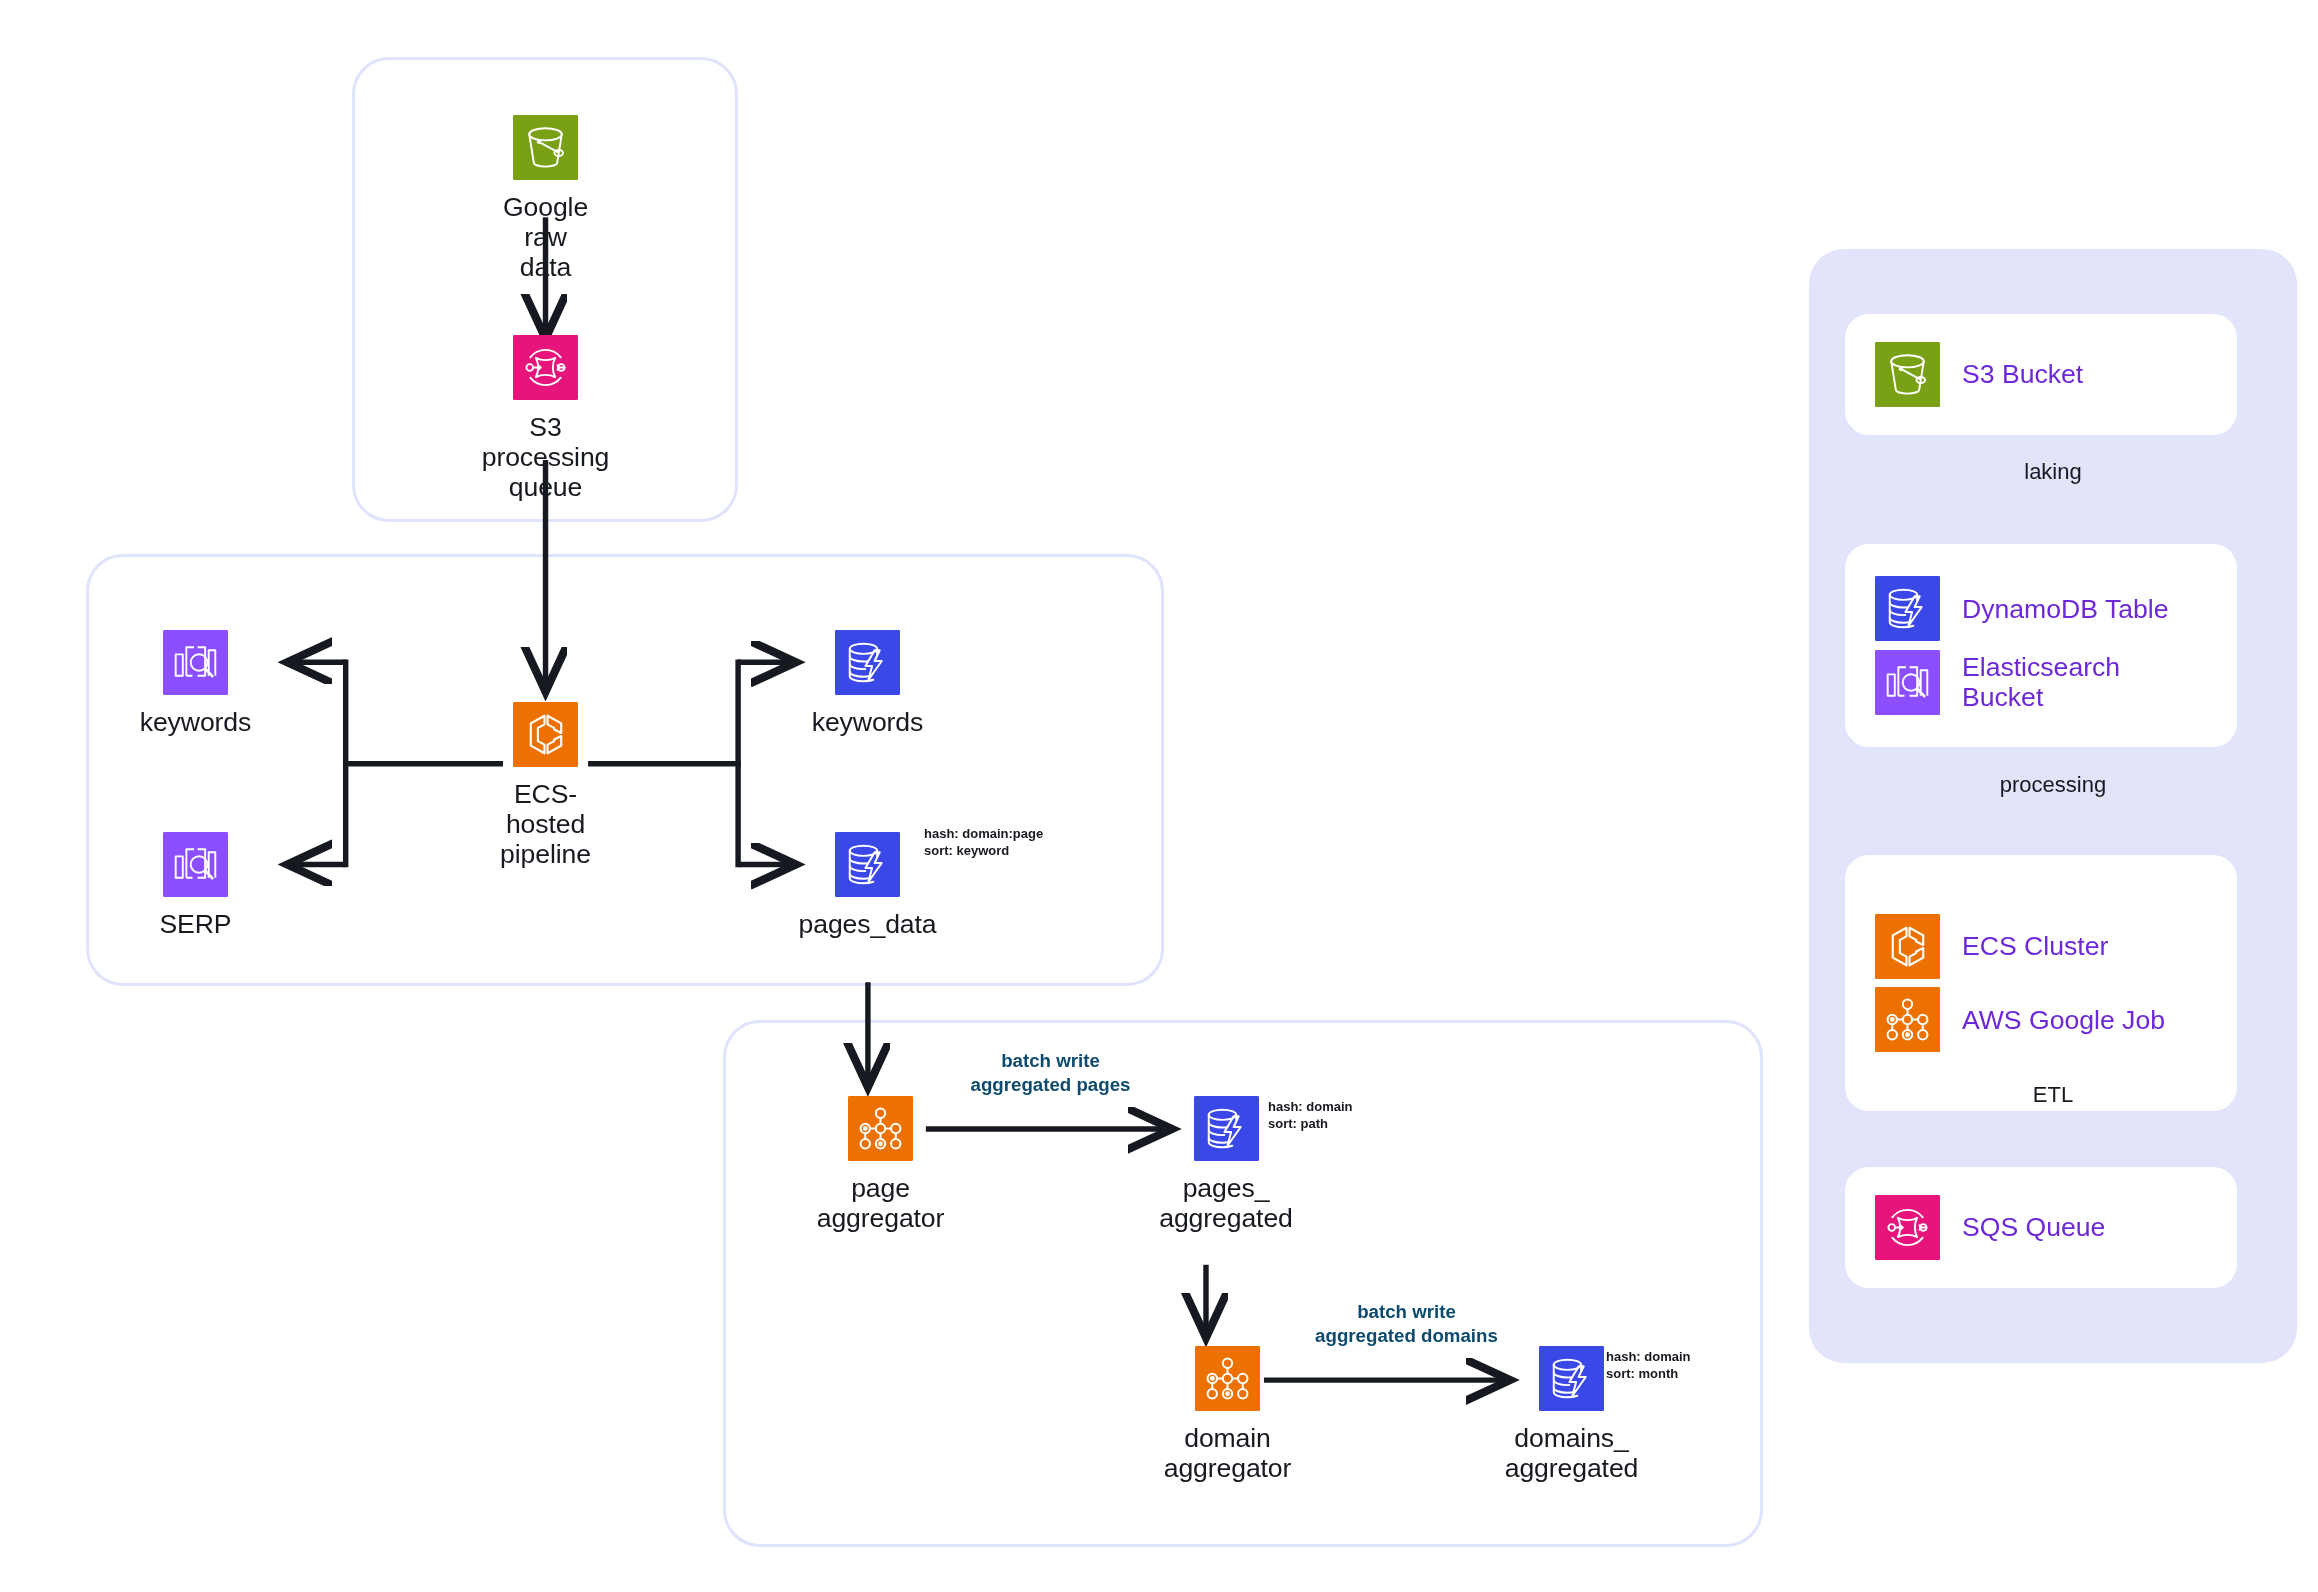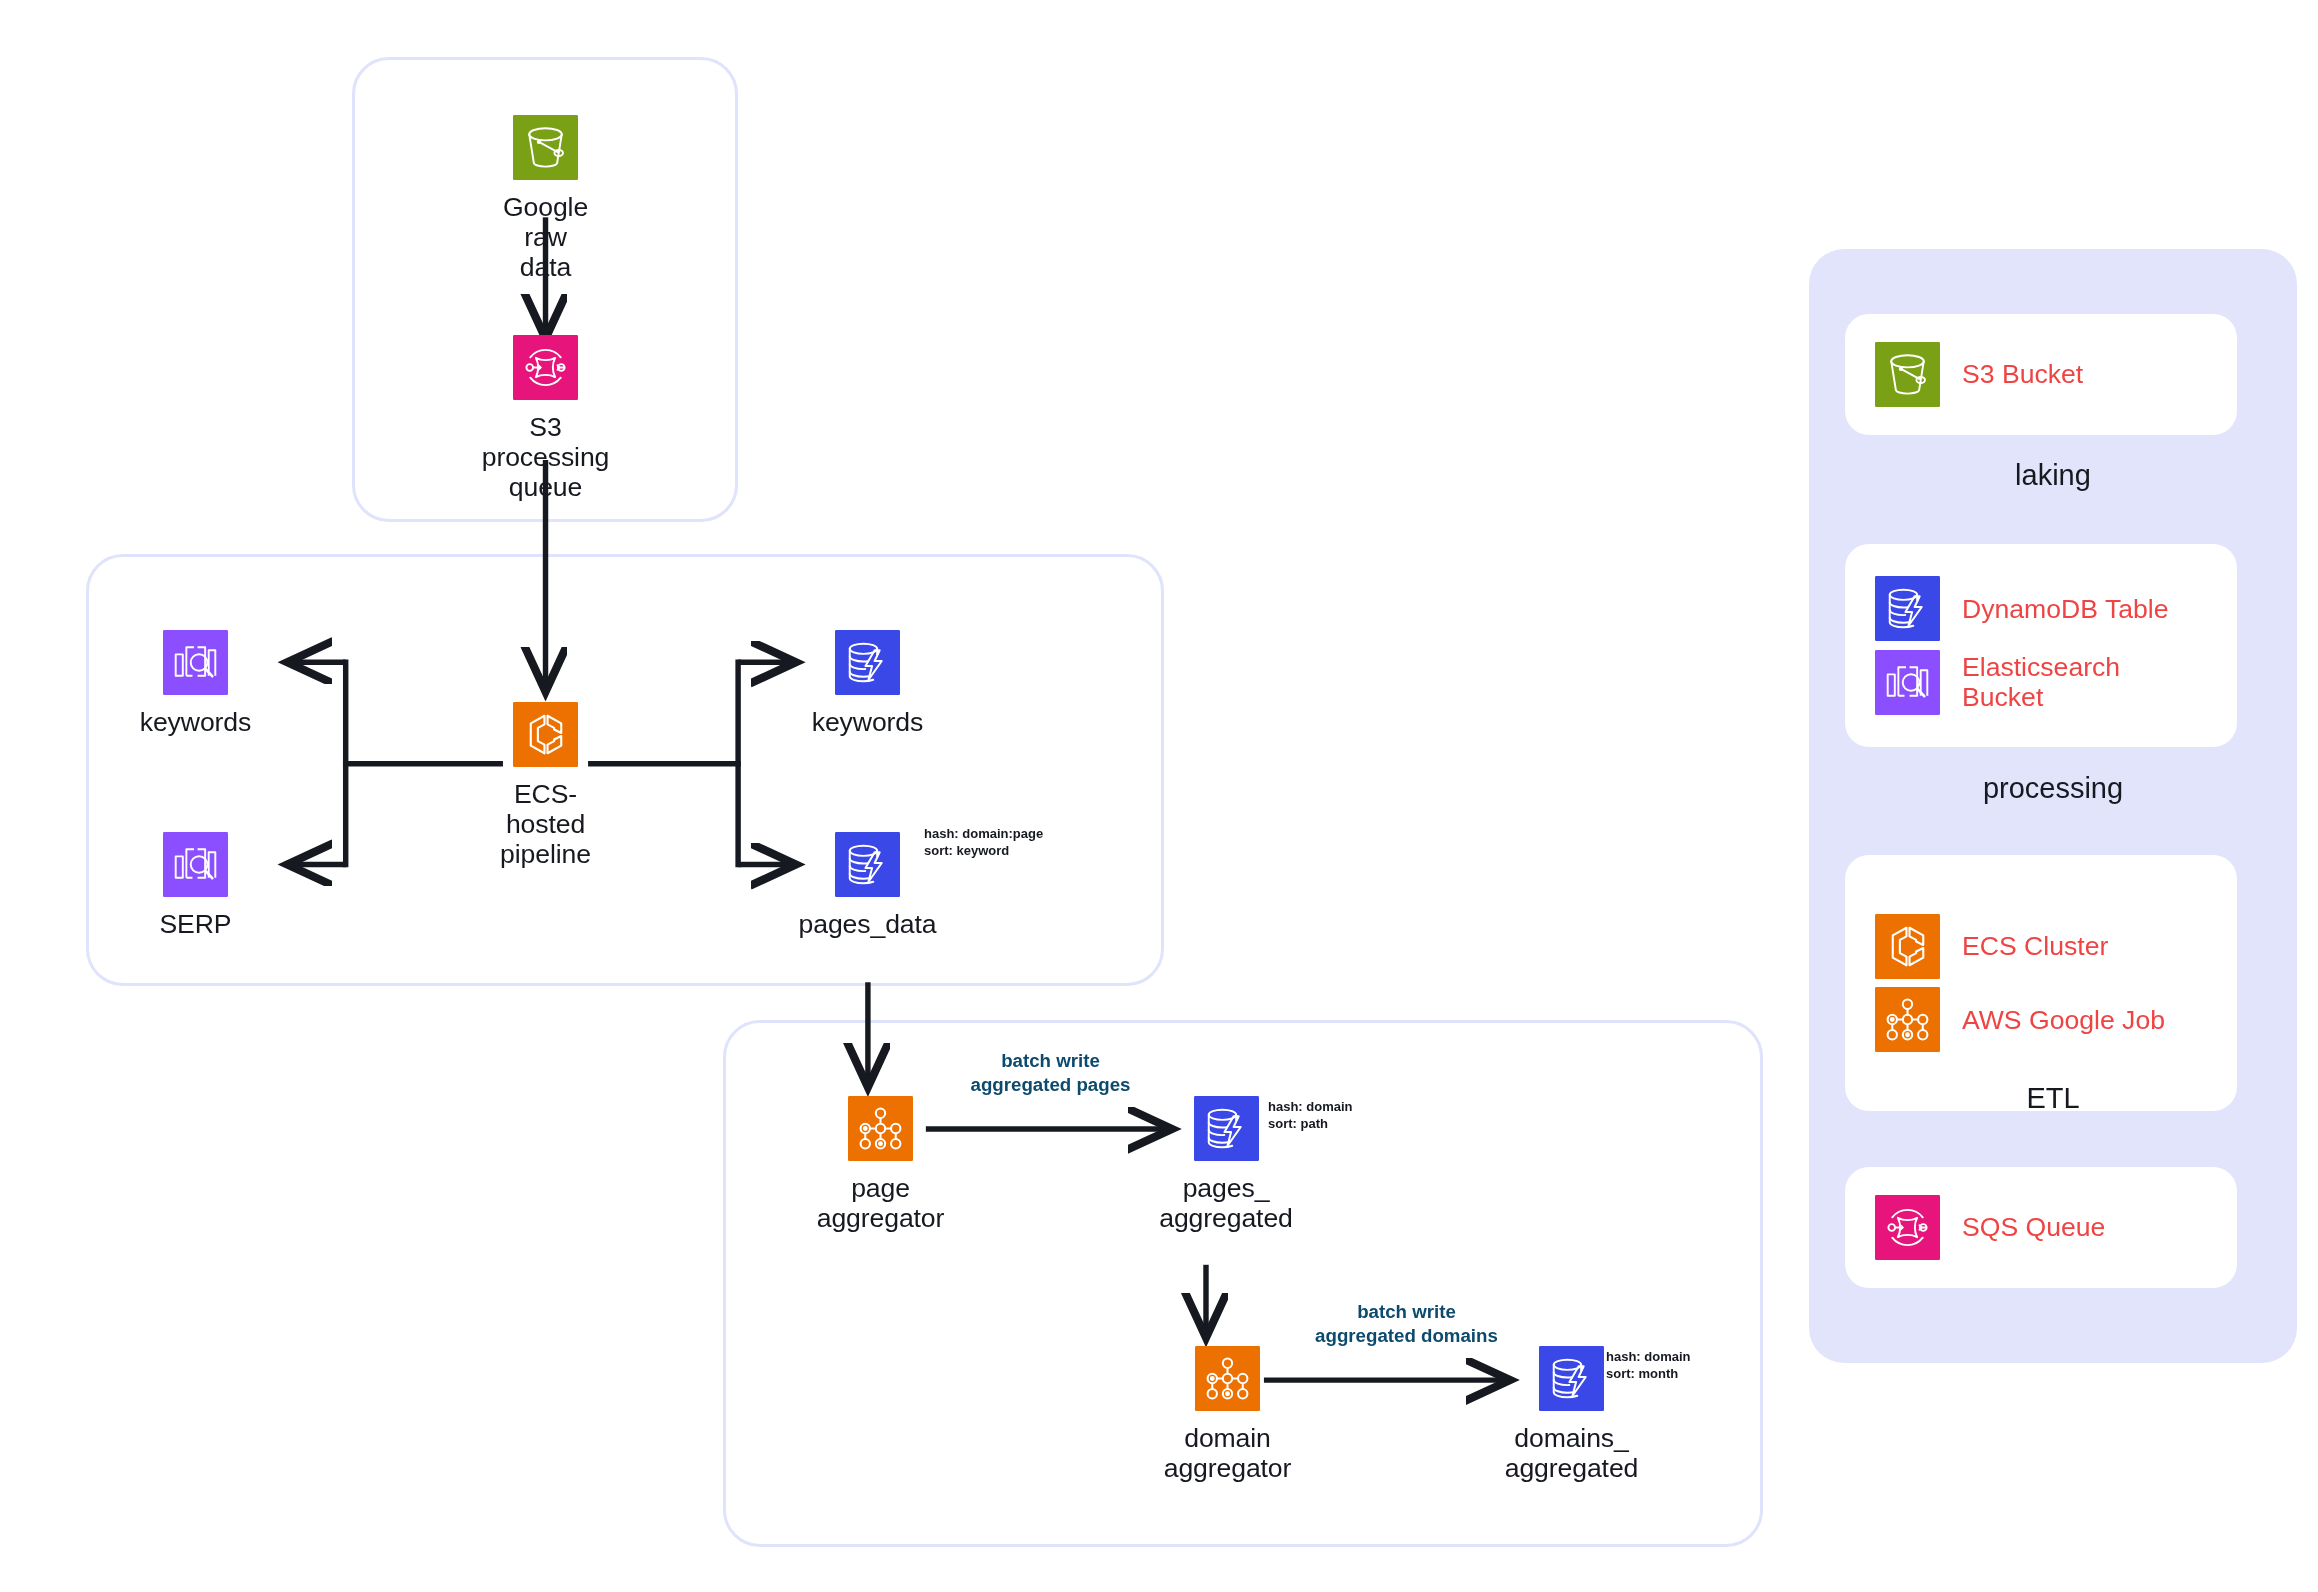--- a/index.html
+++ b/index.html
@@ -64,25 +64,25 @@
   .legend-card{
     position:absolute;left:36px;width:392px;
     background:#ffffff;border-radius:24px;
     display:flex;flex-direction:column;justify-content:center;
     padding:0 0 0 0;box-sizing:border-box;
   }
   .legend-row{display:flex;align-items:center;height:65px;margin:0 0 0 30px;}
   .legend-row + .legend-row{margin-top:8.5px;}
   .legend-row .tile{flex:none;}
   .legend-text{
-    margin-left:22px;font-size:26.6px;line-height:1.14;white-space:pre-line;color:#ef4444;
+    margin-left:22px;font-size:26.6px;line-height:1.14;white-space:pre-line;color:#6d28d9;
   }
   .legend-caption{
     position:absolute;left:0;width:488px;text-align:center;
-    font-size:29px;color:#16191f;
+    font-size:22px;color:#16191f;
   }
   #legend-card-laking{top:65px;height:121px;}
   #legend-caption-laking{top:210px;}
   #legend-card-warehousing{top:295px;height:203px;}
   #legend-caption-warehousing{top:523px;}
   #legend-card-etl{top:606px;height:256px;}
   #legend-caption-etl{top:833px;}
   #legend-card-queueing{top:918px;height:121px;}
 </style>
 </head>

